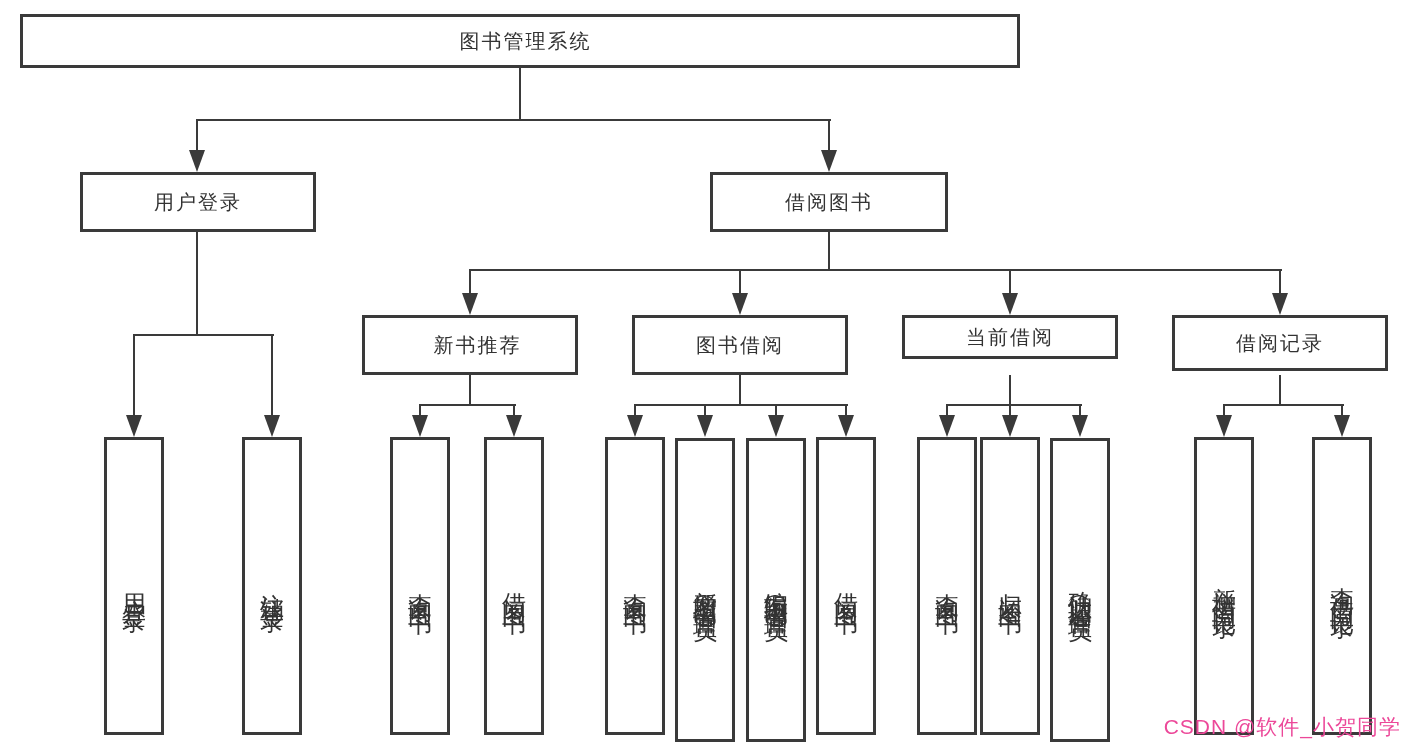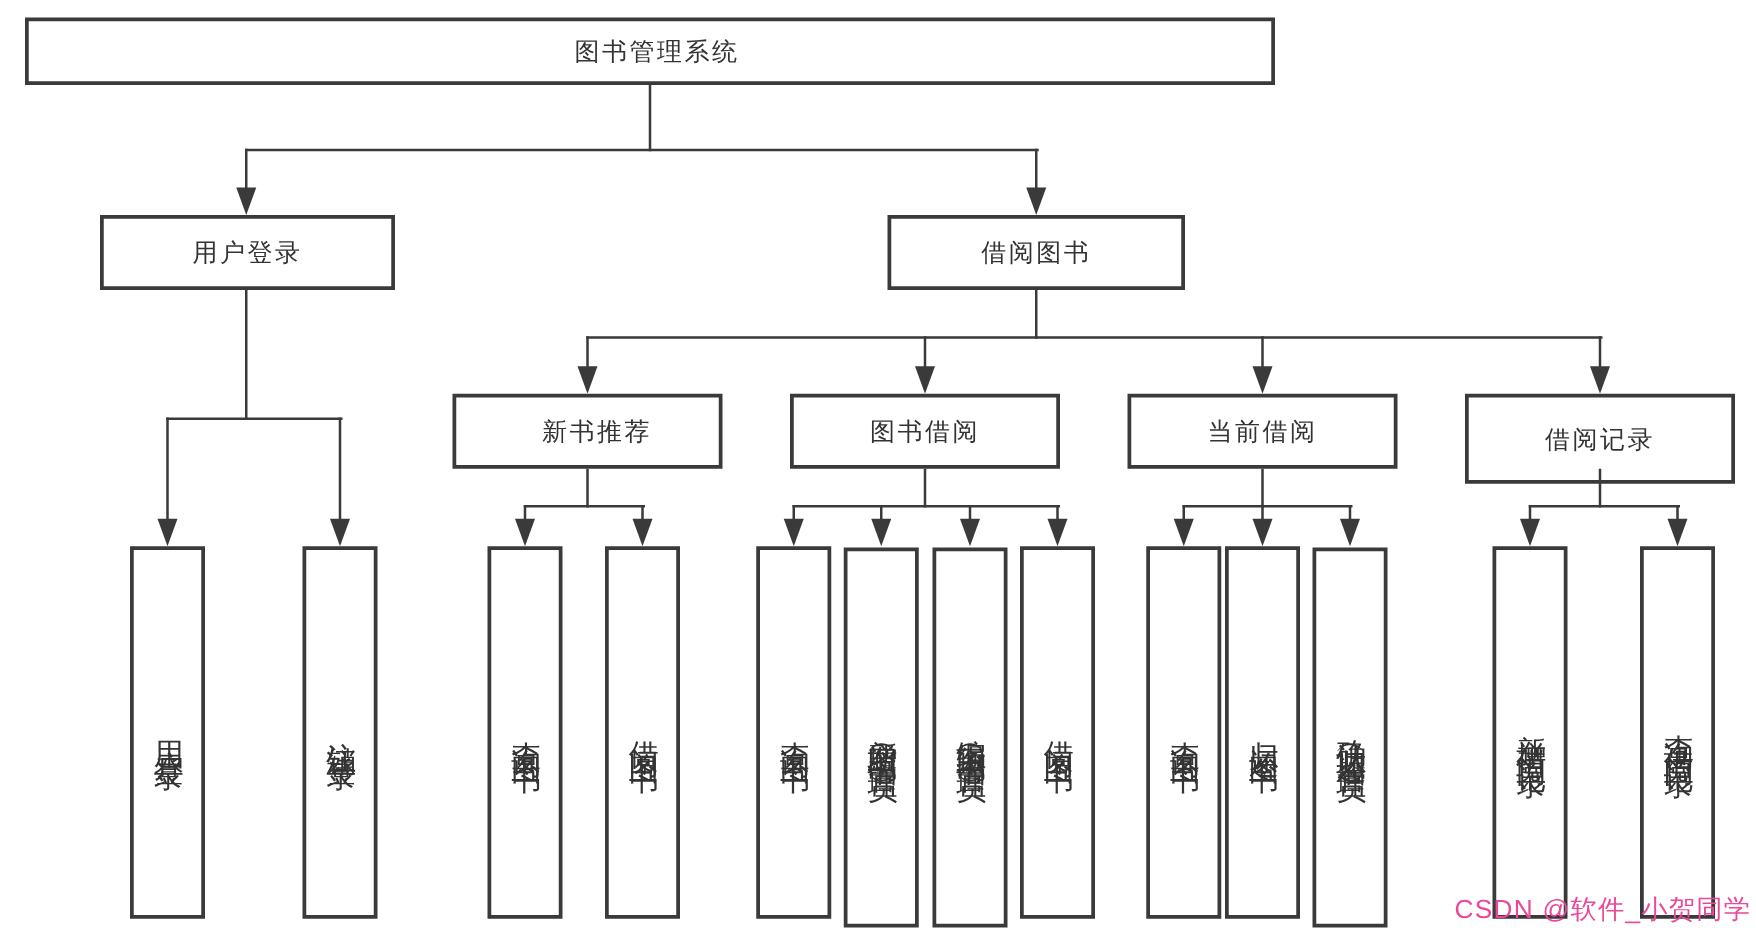--- a/index.html
+++ b/index.html
@@ -73,24 +73,24 @@
   <div class="arrow" style="left:1002px;top:293px;"></div>
   <div class="vline" style="left:1279px;top:269px;width:2px;height:26px;"></div>
   <div class="arrow" style="left:1272px;top:293px;"></div>
 
   <div class="box" style="left:362px;top:315px;width:216px;height:60px;padding-left:15px;">
     <span>新书推荐</span>
   </div>
   <div class="box" style="left:632px;top:315px;width:216px;height:60px;">
     <span>图书借阅</span>
   </div>
-  <div class="box" style="left:902px;top:315px;width:216px;height:60px;">
+  <div class="box" style="left:902px;top:315px;width:216px;height:44px;">
     <span>当前借阅</span>
   </div>
-  <div class="box" style="left:1172px;top:315px;width:216px;height:72px;">
+  <div class="box" style="left:1172px;top:315px;width:216px;height:56px;">
     <span>借阅记录</span>
   </div>
 
   <div class="vline" style="left:469px;top:375px;width:2px;height:31px;"></div>
   <div class="hline" style="left:419px;top:404px;width:97px;height:2px;"></div>
   <div class="vline" style="left:419px;top:404px;width:2px;height:14px;"></div>
   <div class="arrow" style="left:412px;top:415px;"></div>
   <div class="vline" style="left:513px;top:404px;width:2px;height:14px;"></div>
   <div class="arrow" style="left:506px;top:415px;"></div>
 

